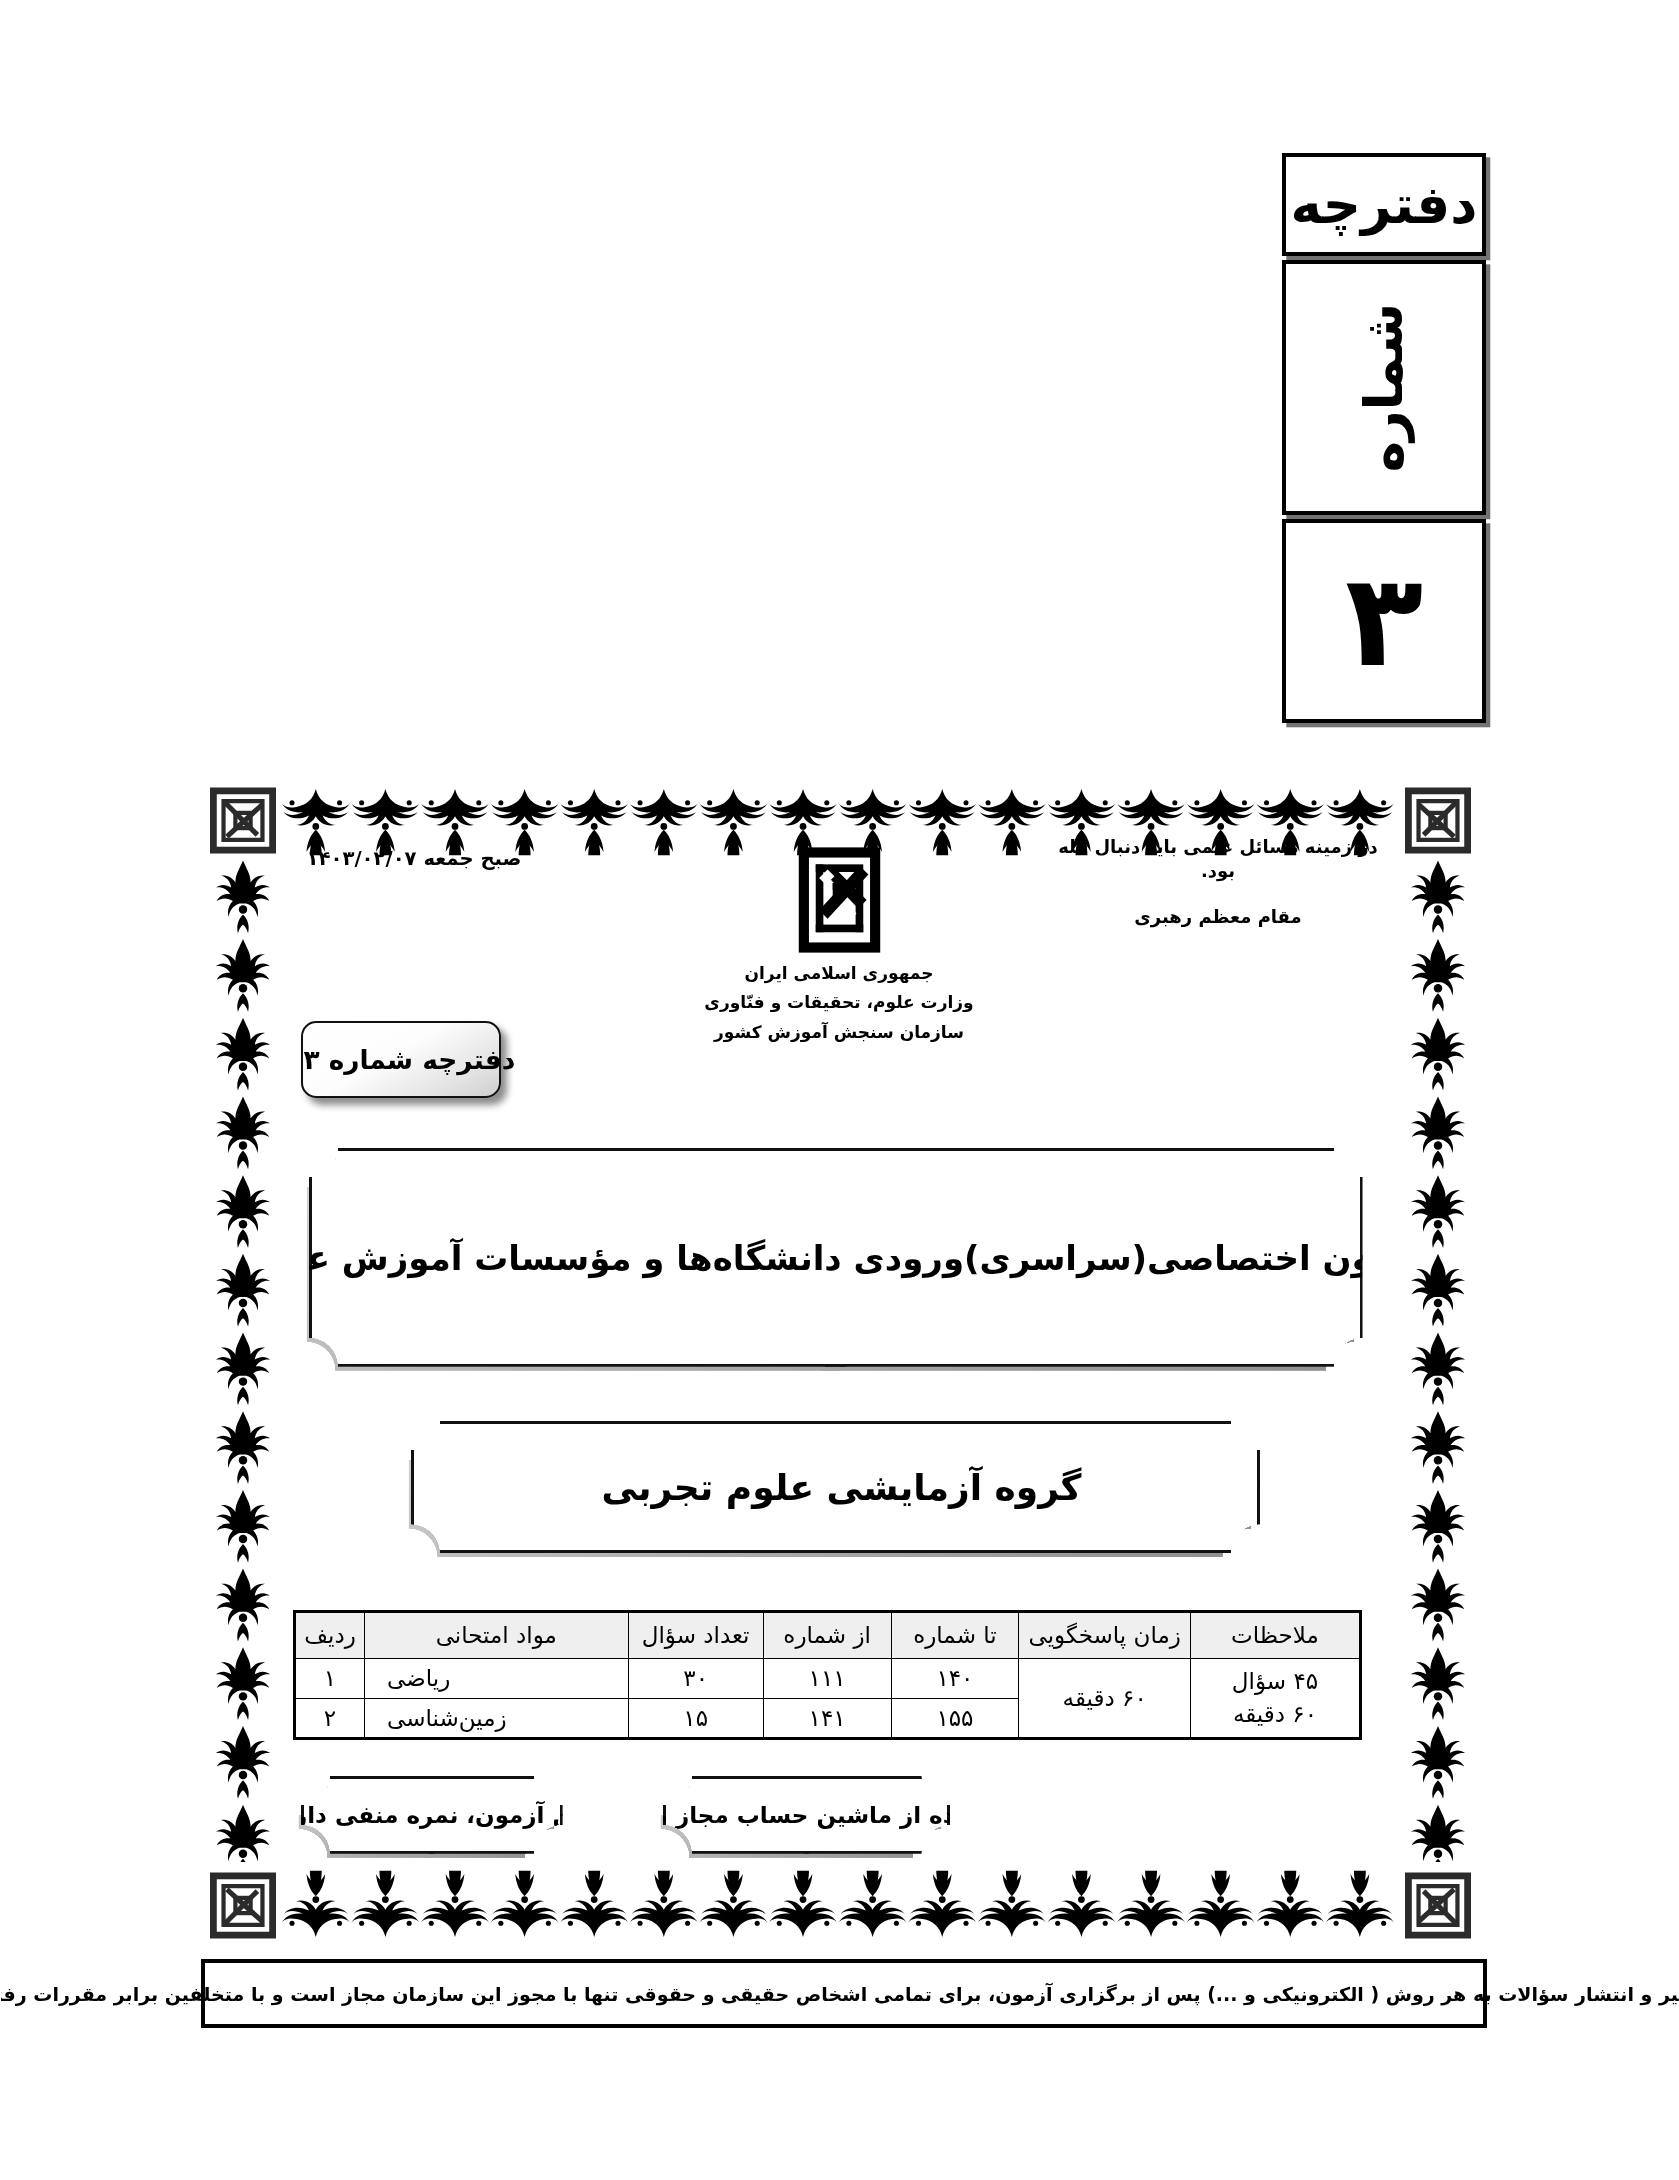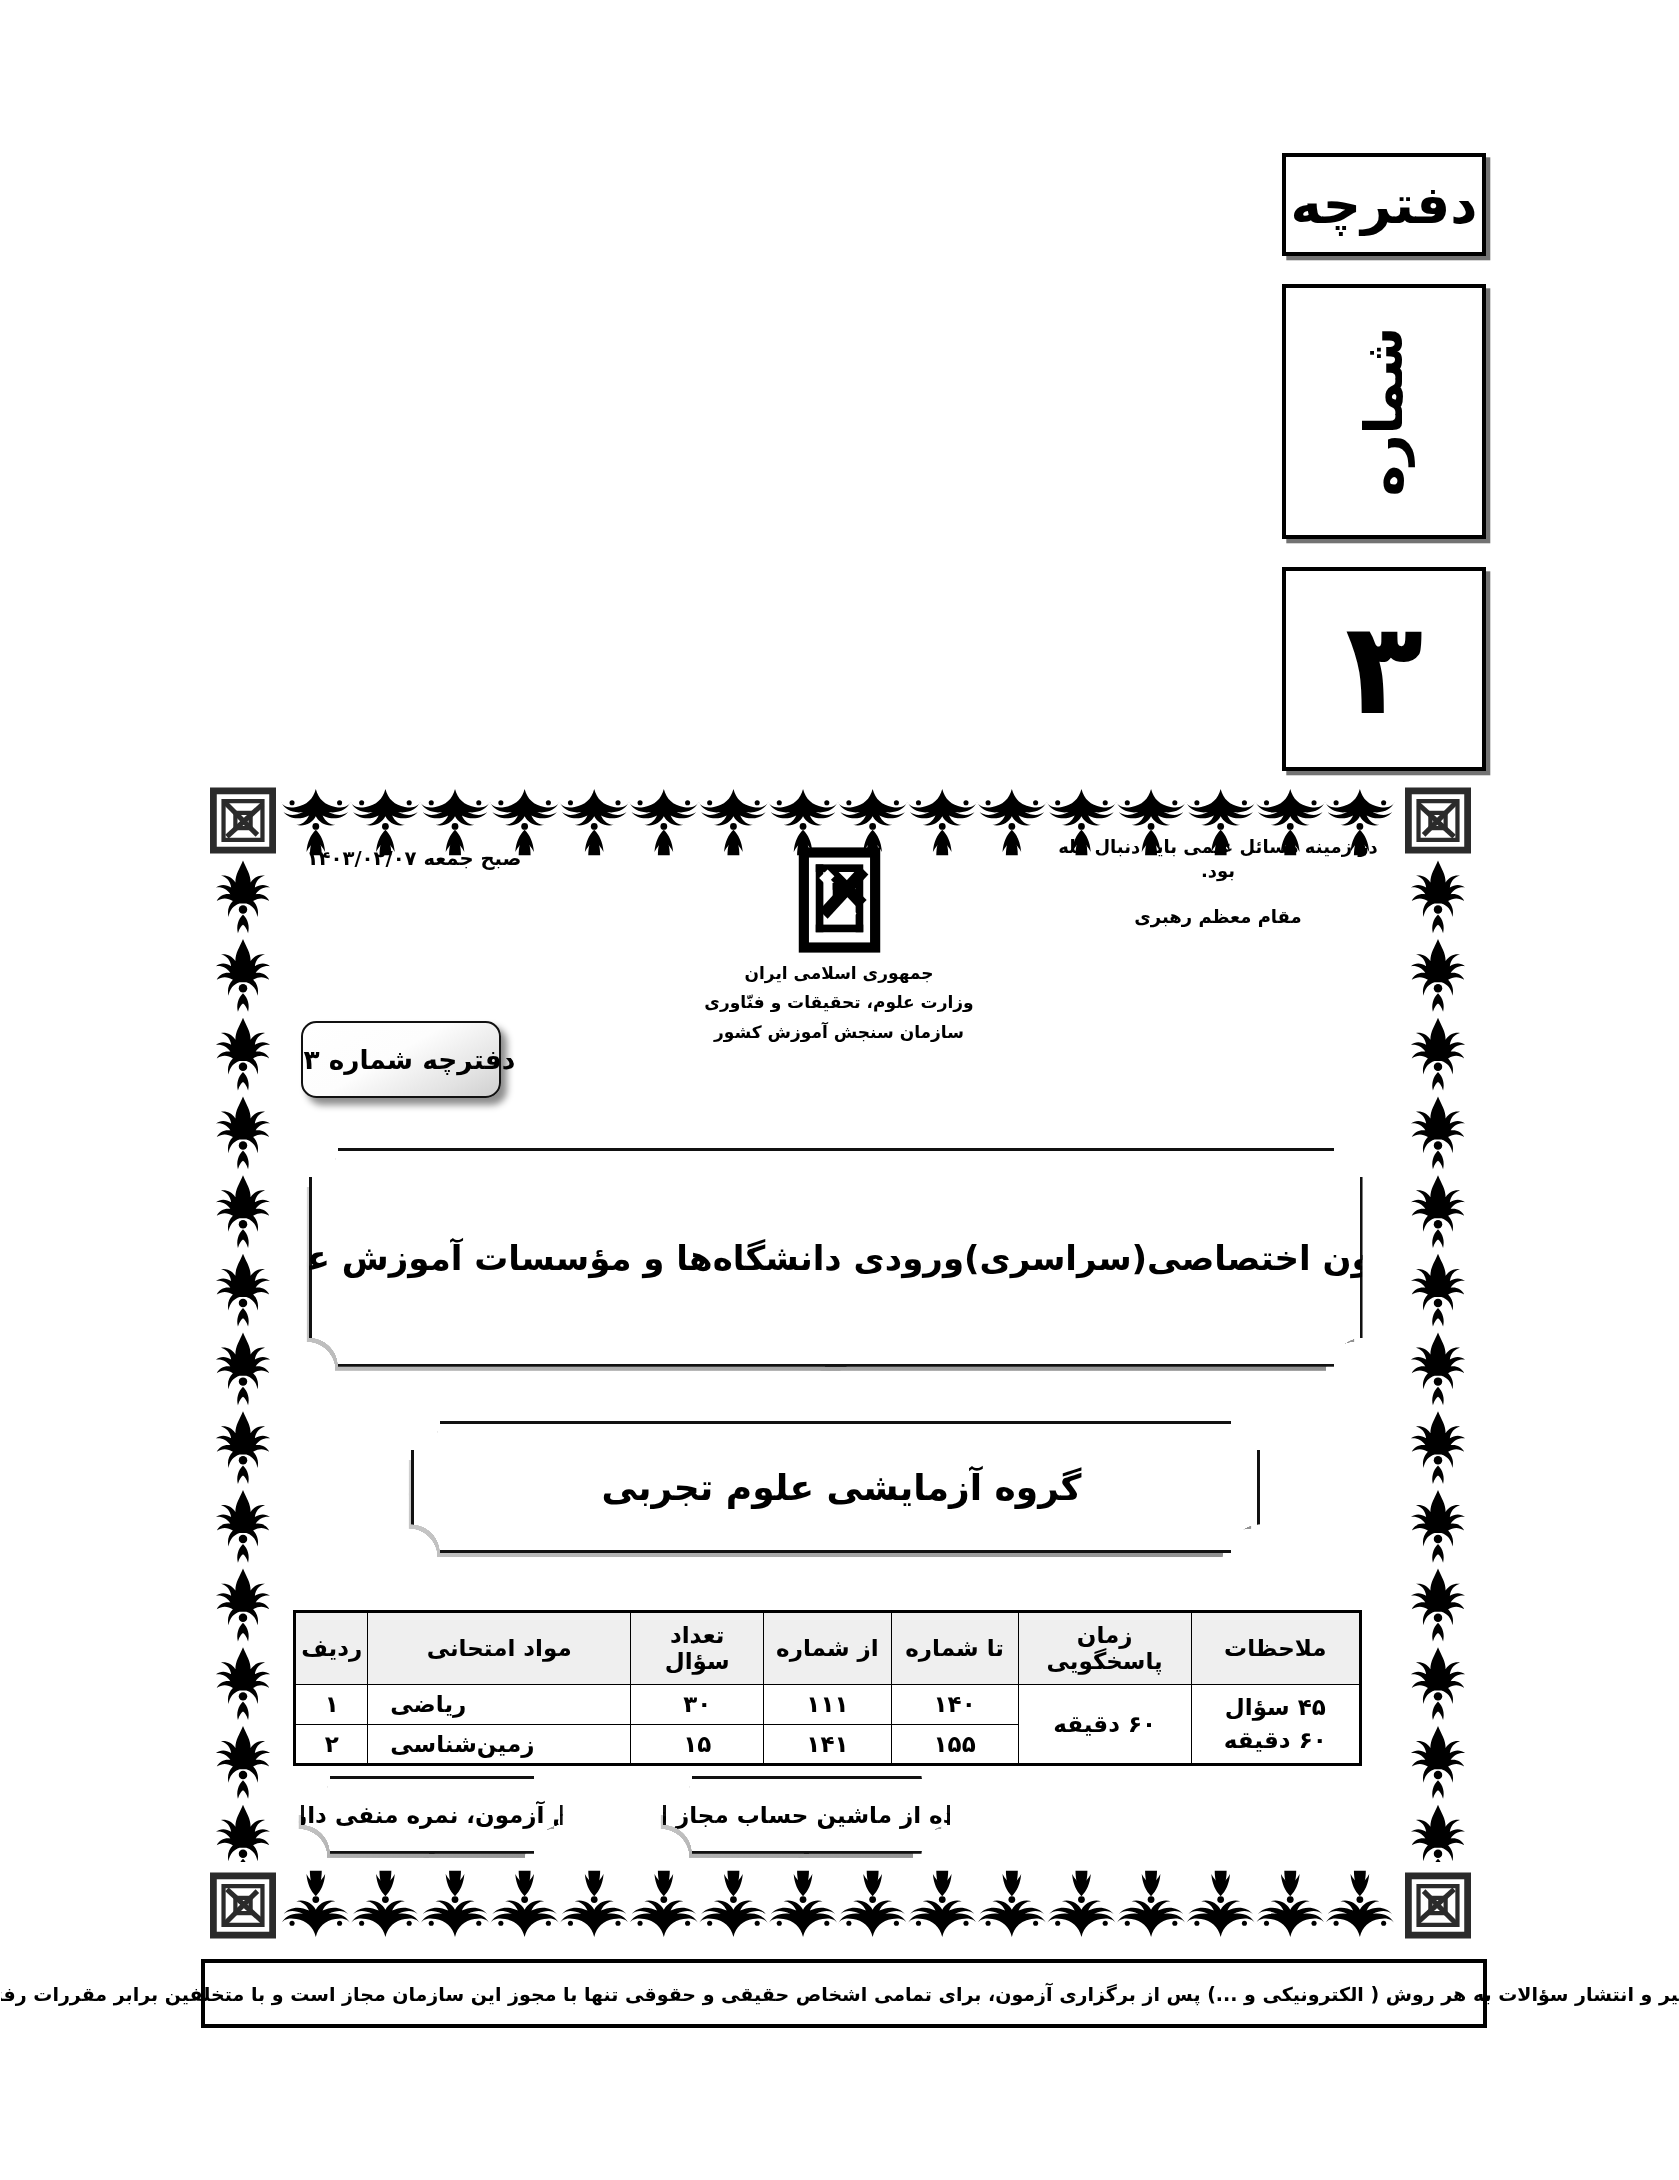--- a/index.html
+++ b/index.html
@@ -7,21 +7,21 @@
     width:1680px;height:2181px;position:relative;overflow:hidden;
     font-family:"DejaVu Sans","Liberation Sans",sans-serif;
     color:#000;
   }
 
   
   #spine{position:absolute;top:153px;right:194px;width:204px;}
   .spine-box{
     border:4.3px solid #000;background:#fff;
     box-shadow:4.3px 4.3px 0 rgba(0,0,0,.55);
-    margin-bottom:28px;display:flex;align-items:center;justify-content:center;
+    margin-bottom:4px;display:flex;align-items:center;justify-content:center;
   }
   #spine-booklet{height:95px;}
   #spine-number{height:247px;}
   #spine-digit{height:196px;}
   .spine-txt{font-weight:bold;font-size:53px;line-height:1;white-space:nowrap;}
   .rot{transform:rotate(-90deg);}
   #spine-digit .spine-txt{font-size:128px;}
 
   
   #frame{
@@ -105,21 +105,21 @@
   #group-plaque{width:100%;height:100%;display:flex;align-items:center;justify-content:center;}
   #group-plaque span{font-size:36px;font-weight:bold;white-space:nowrap;margin-left:12px;}
 
   
   #exam-table{
     position:absolute;top:775px;left:12px;width:1069px;
     border-collapse:collapse;background:#fff;
     border:3.4px solid #000;
   }
   #exam-table th,#exam-table td{
-    border:1.7px solid #000;text-align:center;font-weight:bold;
+    border:1.7px solid #000;text-align:center;font-weight:normal;
     font-size:23px;padding:6px 5.1px;
   }
   #exam-table thead th{background:#efefef;font-size:23px;padding:9.4px 5.1px;}
   #exam-table td.subject{text-align:left;padding-left:22px;}
   .c-radif{width:60px;}
   .c-subject{width:294px;}
   .c-count{width:149px;}
   .c-from{width:136px;}
   .c-to{width:136px;}
   .c-time{width:183px;}

